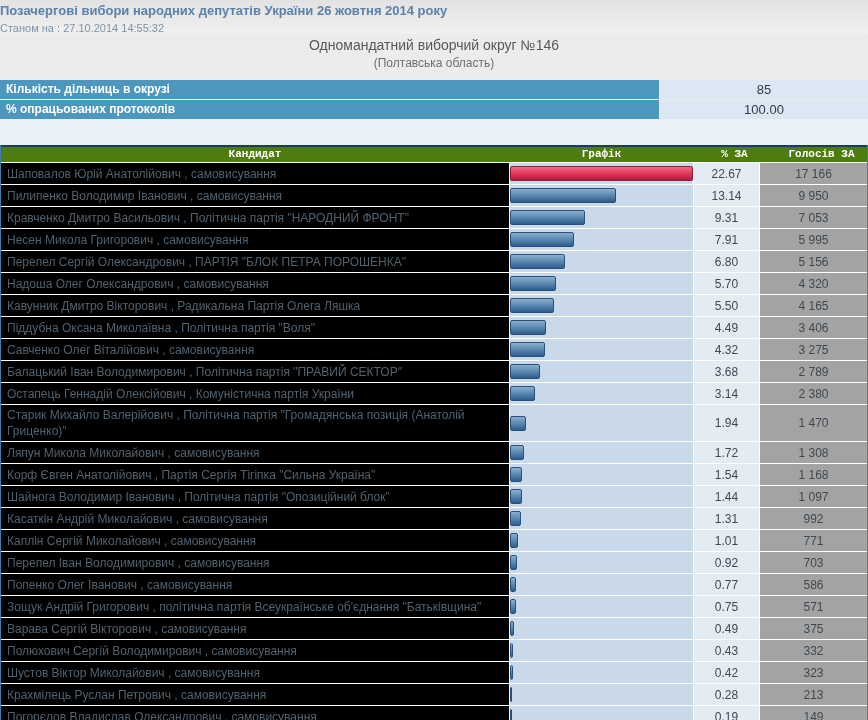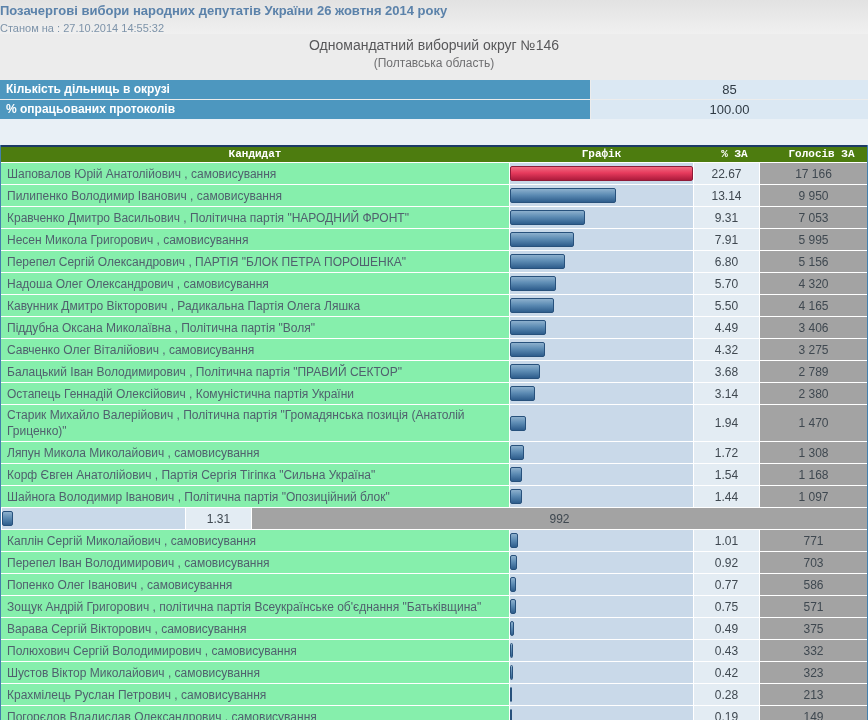--- a/index.html
+++ b/index.html
@@ -14,21 +14,21 @@
     padding:3px 6px 0 0;box-sizing:border-box;
   }
   .topbar-title{color:#5b82aa;font-weight:bold;font-size:13px;}
   .topbar-updated{color:#7d93a9;font-size:11px;margin-top:4px;}
   .district{background:#ececec;text-align:center;padding:3px 0 10px;}
   .district-title{color:#58585a;font-size:14px;}
   .district-region{color:#6f6f71;font-size:12px;margin-top:3px;}
   .summary{background:#ececec;}
   .summary-row{display:flex;height:19px;margin-bottom:1px;}
   .summary-label{
-    width:590px;background:#4d97bf;color:#ffffff;font-size:12px;font-weight:bold;
+    width:659px;background:#4d97bf;color:#ffffff;font-size:12px;font-weight:bold;
     line-height:19px;padding-left:6px;box-sizing:border-box;
   }
   .summary-value{
     flex:1;margin-left:1px;background:#dbe8f3;color:#2f3a44;
     font-size:13px;line-height:19px;text-align:center;
   }
   .gap{height:25px;background:#e9f0f6;}
   .results{
     margin:0;background:#ffffff;
     border-left:1px solid #4380ad;border-right:1px solid #4380ad;border-bottom:1px solid #4380ad;
@@ -36,21 +36,21 @@
   }
   .thead{display:flex;border-top:2px solid #1c3a66;background:#4d7c0f;height:15px;font-family:Liberation Mono, monospace;}
   .th{color:#ffffff;font-size:11px;font-weight:bold;line-height:15px;text-align:center;}
   .th-cand{width:508px;}
   .th-graph{width:183px;margin-left:1px;}
   .th-pct{width:81px;margin-left:1px;}
   .th-votes{flex:1;margin-left:1px;}
   .trow{display:flex;margin-top:1px;min-height:21px;}
   .cell{box-sizing:border-box;}
   .cand{
-    width:508px;background:#86efac;color:#50616e;font-size:12px;
+    width:508px;background:#000000;color:#50616e;font-size:12px;
     padding:2px 8px 2px 6px;display:flex;align-items:center;line-height:16px;
   }
   .graph{width:183px;margin-left:1px;background:#c9d9e9;display:flex;align-items:center;}
   .bar{height:15px;border-radius:2px;box-sizing:border-box;min-width:2px;}
   .bar-blue{background:linear-gradient(#8db0cd,#5d8cb4 45%,#2e5d8c);border:1px solid #27517c;}
   .bar-red{background:linear-gradient(#f06a82,#e73b5d 45%,#ad1b3c);border:1px solid #8e1b38;}
   .pct{
     width:65px;margin-left:1px;background:#e3ecf3;color:#3f4850;font-size:12px;
     display:flex;align-items:center;justify-content:center;
   }
@@ -207,20 +207,21 @@
       </div>
       <div class="trow">
         <div class="cell cand">Шайнога Володимир Іванович , Політична партія "Опозиційний блок"</div>
         <div class="cell graph">
           <div class="bar bar-blue" style="width: 6.35%;"></div>
         </div>
         <div class="cell pct">1.44</div>
         <div class="cell votes">1 097</div>
       </div>
       <div class="trow">
+        <div class="cell cand">Касаткін Андрій Миколайович , самовисування</div>
         <div class="cell graph">
           <div class="bar bar-blue" style="width: 5.78%;"></div>
         </div>
         <div class="cell pct">1.31</div>
         <div class="cell votes">992</div>
       </div>
       <div class="trow">
         <div class="cell cand">Каплін Сергій Миколайович , самовисування</div>
         <div class="cell graph">
           <div class="bar bar-blue" style="width: 4.46%;"></div>

